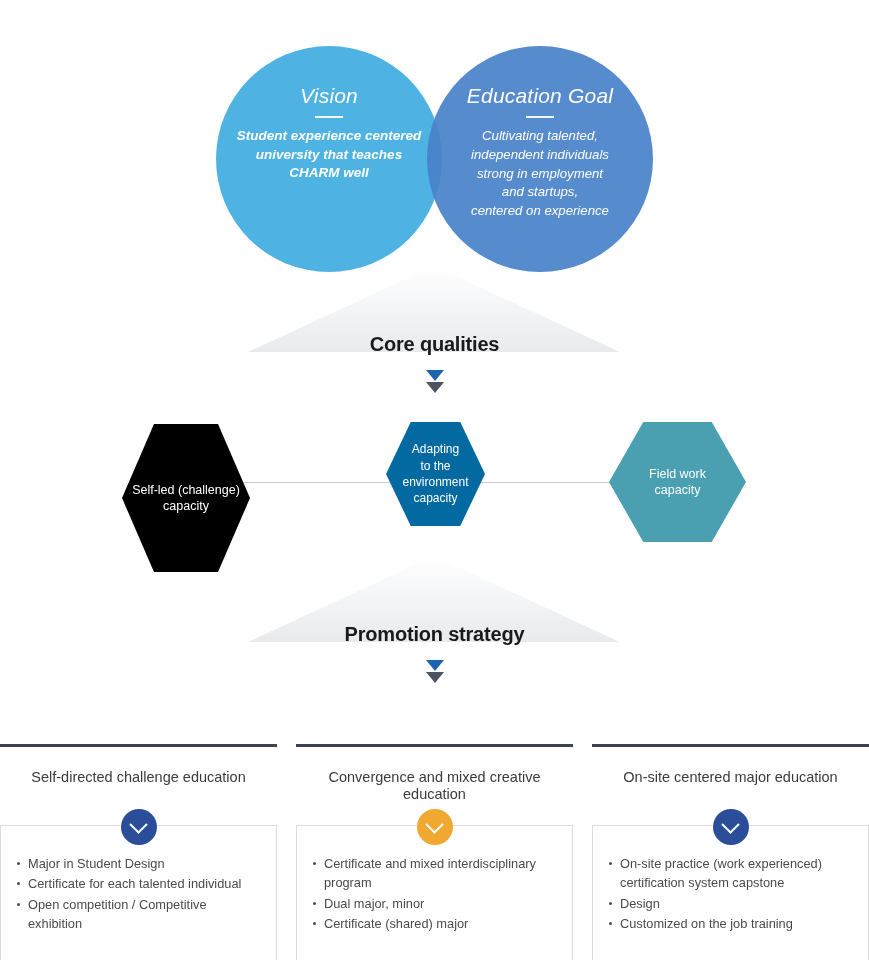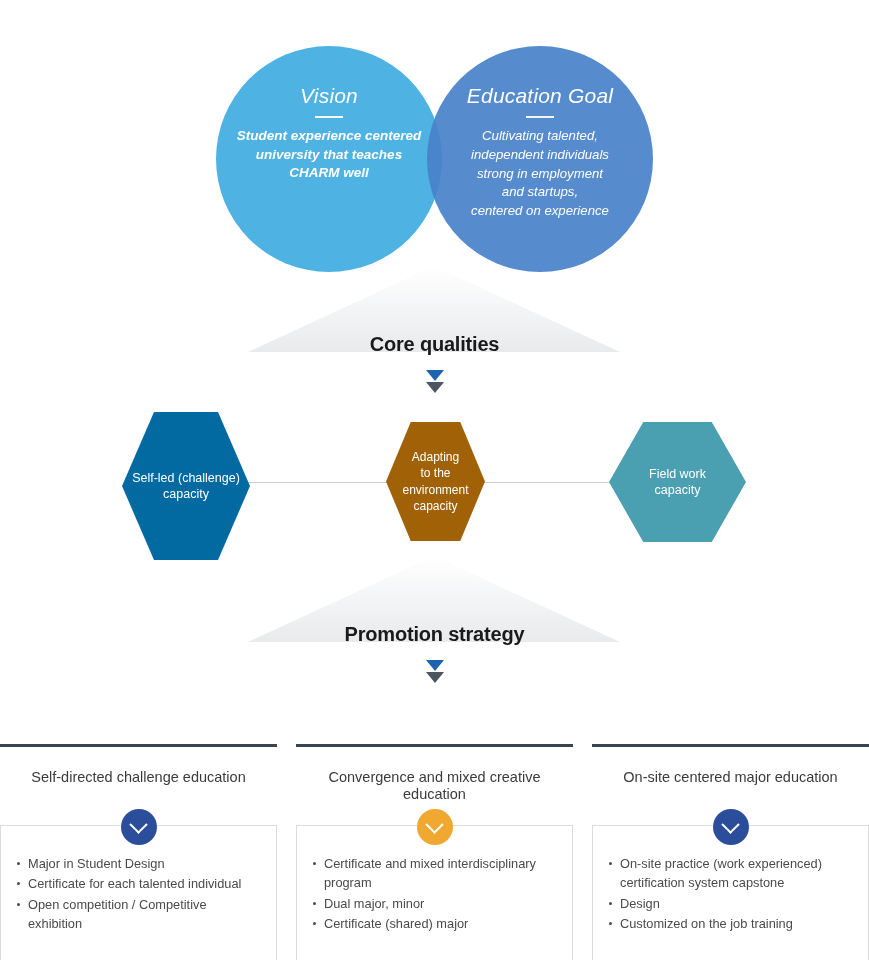--- a/index.html
+++ b/index.html
@@ -160,28 +160,28 @@
     display: flex;
     align-items: center;
     justify-content: center;
     text-align: center;
     color: #ffffff;
     -webkit-clip-path: polygon(25% 0%, 75% 0%, 100% 50%, 75% 100%, 25% 100%, 0% 50%);
     clip-path: polygon(25% 0%, 75% 0%, 100% 50%, 75% 100%, 25% 100%, 0% 50%);
     z-index: 3;
   }
   .hex-left {
-    left: 122px; top: 4px;
+    left: 122px; top: 16px;
     width: 128px; height: 148px;
-    background: #0369a1;
+    background: #000000;
   }
   .hex-mid {
     left: 386px; top: 14px;
-    width: 99px; height: 119px;
-    background: #a16207;
+    width: 99px; height: 104px;
+    background: #0369a1;
     align-items: center;
   }
   .hex-right {
     left: 609px; top: 14px;
     width: 137px; height: 120px;
     background: #4A9FB0;
   }
   .hex-label {
     font-size: 12.5px;
     line-height: 1.32;

